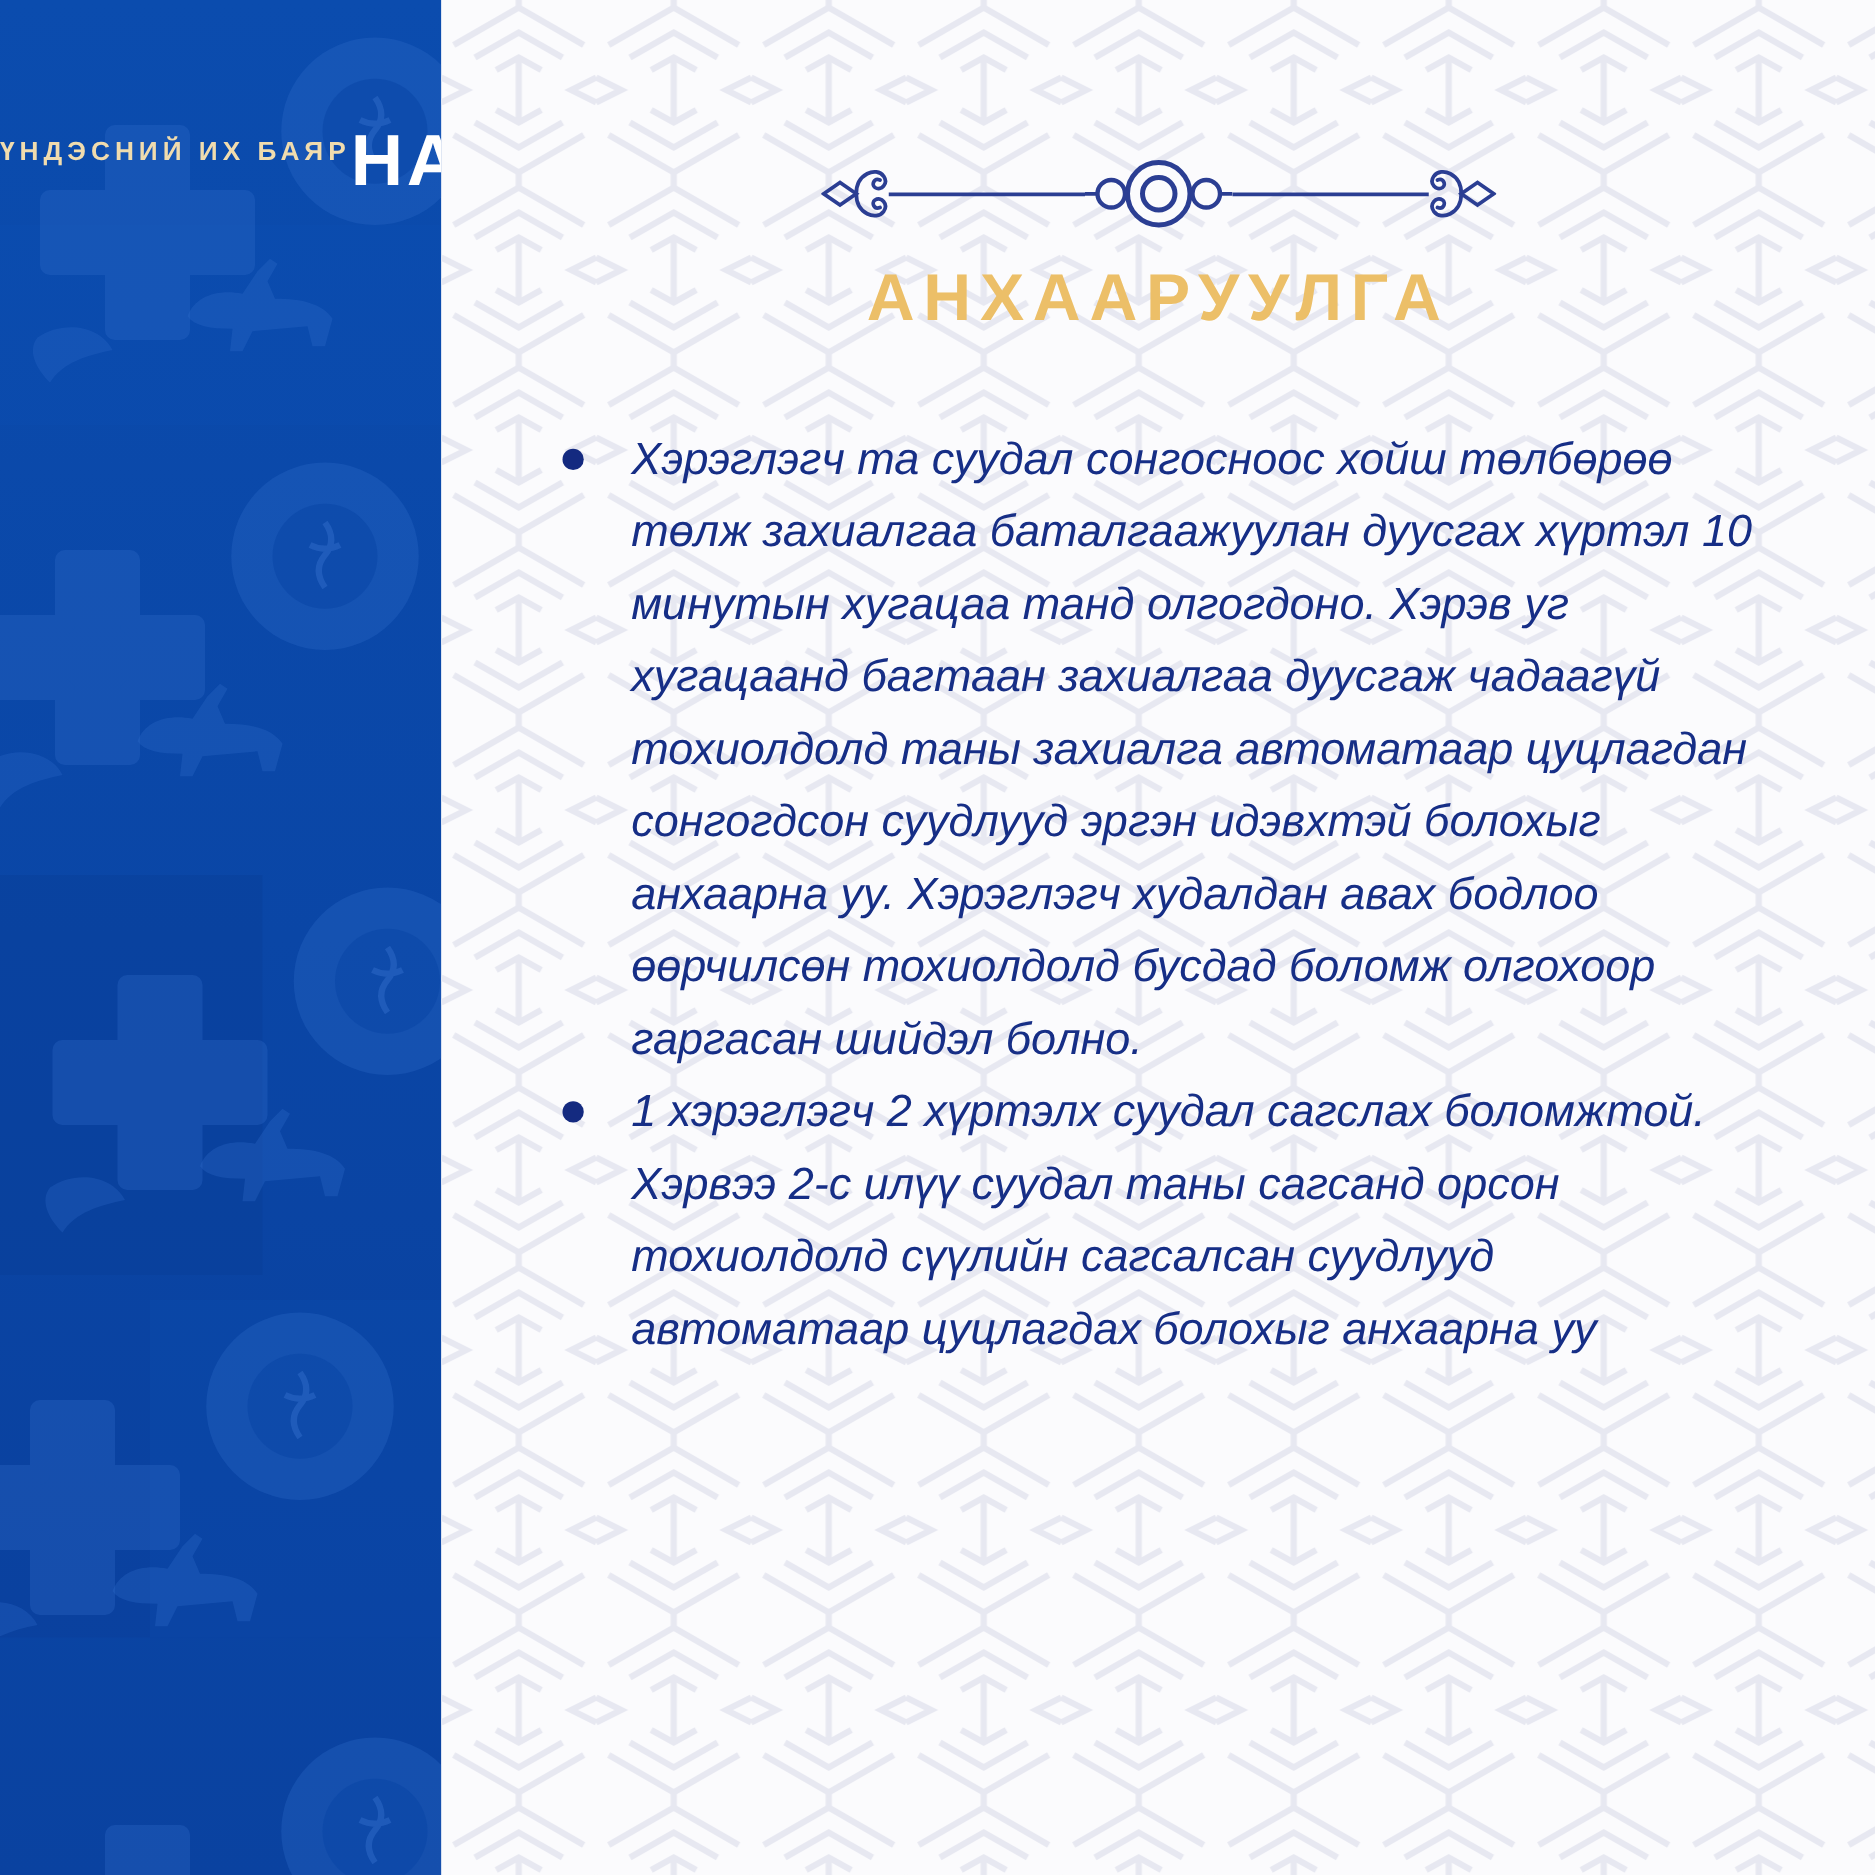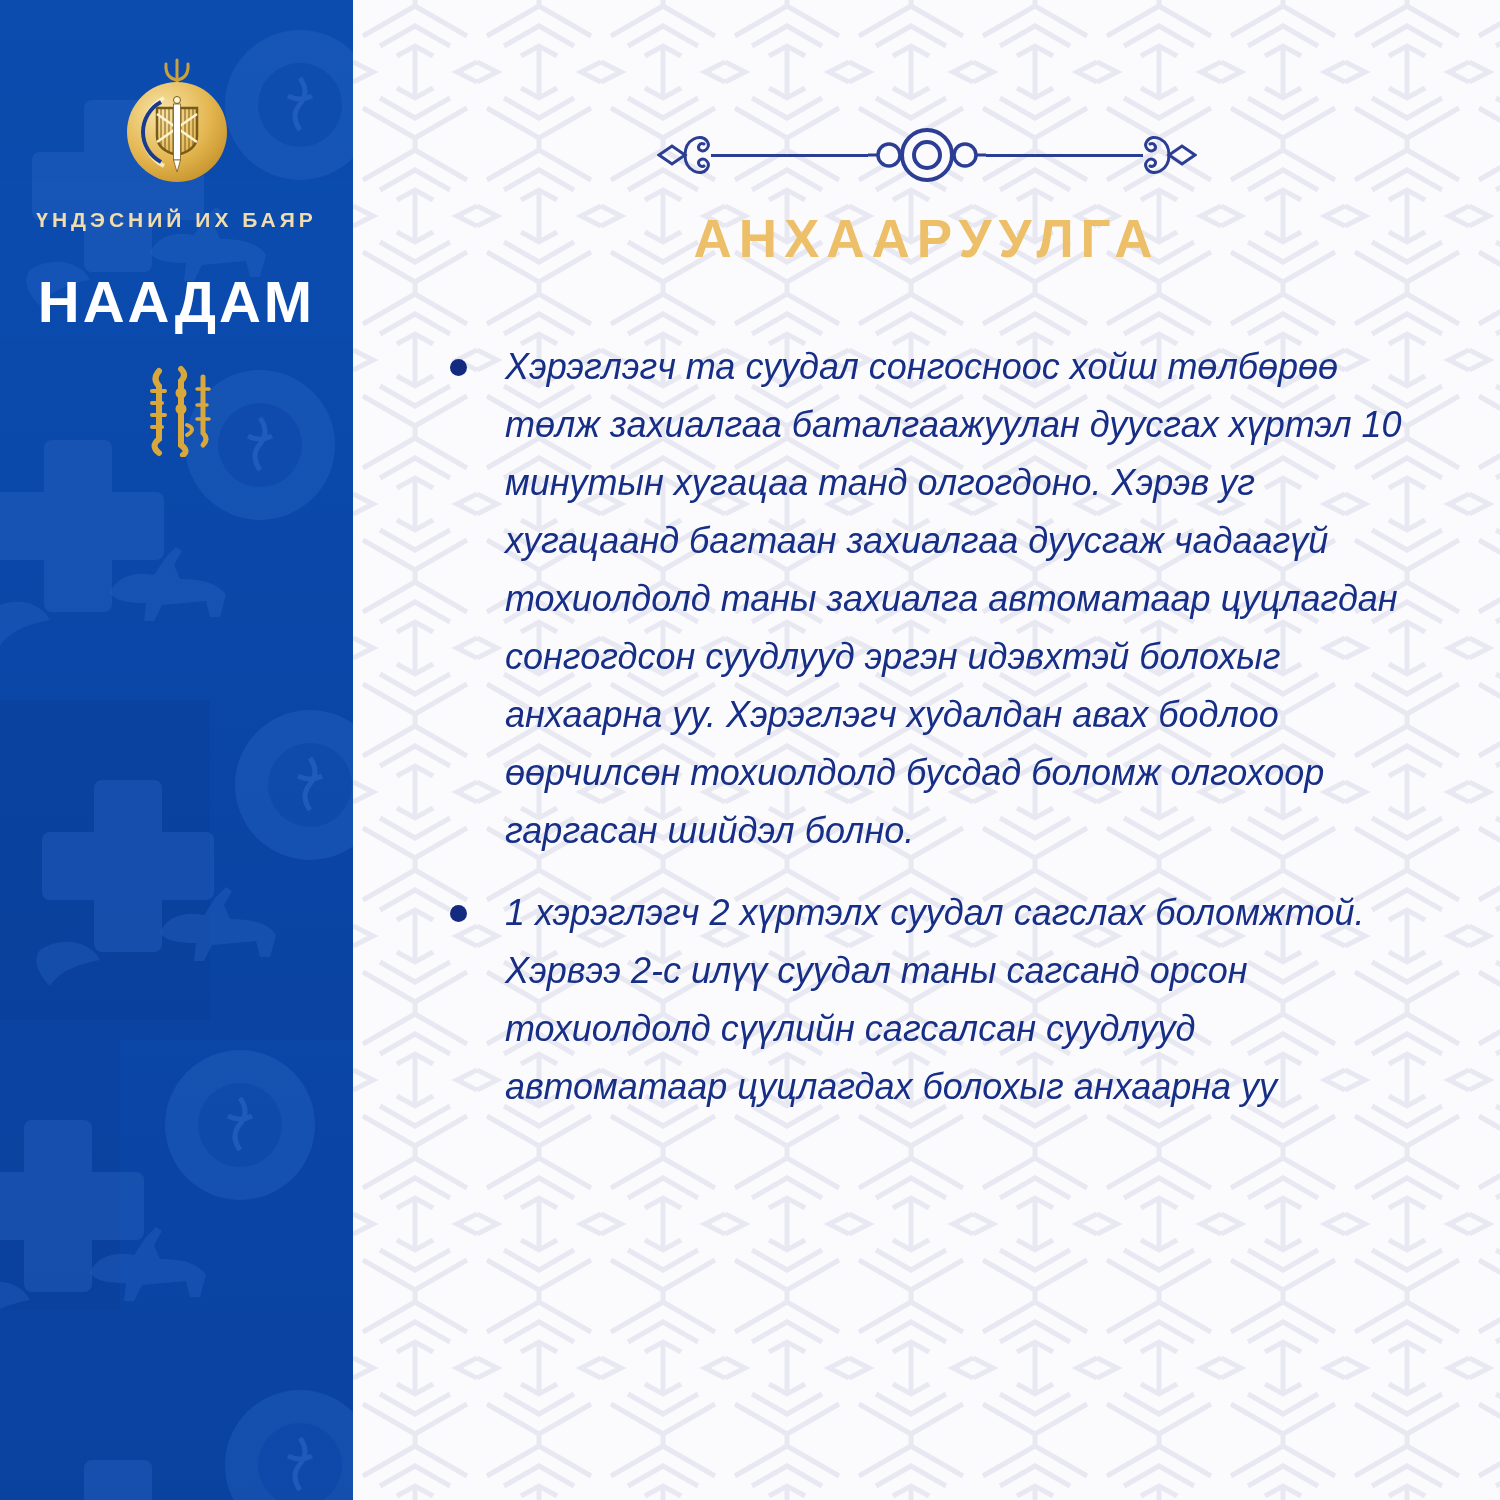--- a/index.html
+++ b/index.html
@@ -4,39 +4,39 @@
 <style>
   * { margin:0; padding:0; box-sizing:border-box; }
   html,body { width:1500px; height:1500px; }
   body { font-family:"Liberation Sans", sans-serif; background:#fbfbfd; }
 
   .canvas { position:relative; width:1500px; height:1500px; overflow:hidden; }
 
   
   .sidebar { position:absolute; left:0; top:0; width:353px; height:1500px; overflow:hidden; background:#0a46a6; }
   .sidebar-bg { position:absolute; inset:0; width:100%; height:100%; }
-  .logo-block { position:absolute; top:56px; left:0; width:100%; display:flex; flex-direction:column; align-items:center;gap:20px; }
+  .logo-block { position:absolute; top:56px; left:0; width:100%; display:flex; align-items:center; }
   .tagline { margin-top:4px; font-size:21px; font-weight:700; letter-spacing:4px; color:#f0dcae; white-space:nowrap; }
   .logotype { margin-top:16px; font-size:58px; font-weight:800; letter-spacing:3px; color:#ffffff; white-space:nowrap;text-align:center; }
   .script-icon { margin-top:10px; }
   .website { position:absolute; left:55px; bottom:58px; font-size:40px; font-weight:500; letter-spacing:1px; color:#a9b8d6; }
 
   
   .main { position:absolute; left:353px; top:0; width:1147px; height:1500px; }
   .main-bg { position:absolute; inset:0; width:100%; height:100%; }
 
   .divider { position:absolute; top:125px; left:50%; transform:translateX(-50%); width:540px; height:60px; display:flex; align-items:center; }
   .divider .dl { flex:1; height:3px; background:#2b3e93; }
 
   .title { position:absolute; top:208px; left:0; width:100%; text-align:center;
            font-size:53px; font-weight:800; letter-spacing:7px; color:#ecbf68; }
 
   .bullets { position:absolute; top:338px; left:95px; width:965px; list-style:none;font-style:italic; }
   .bullets li { position:relative; padding-left:57px; font-size:36px; line-height:58px; color:#162e86; font-weight:500; }
-  .bullets li + li { margin-top:24px; }
+  .bullets li + li { }
   .dot { position:absolute; left:2px; top:21px; width:17px; height:17px; border-radius:50%; background:#142a80; }
 </style>
 </head>
 <body>
 
 <div class="canvas">
 
   <aside class="sidebar">
     <svg class="sidebar-bg" viewBox="0 0 353 1500" preserveAspectRatio="none" aria-hidden="true">
       <defs>

